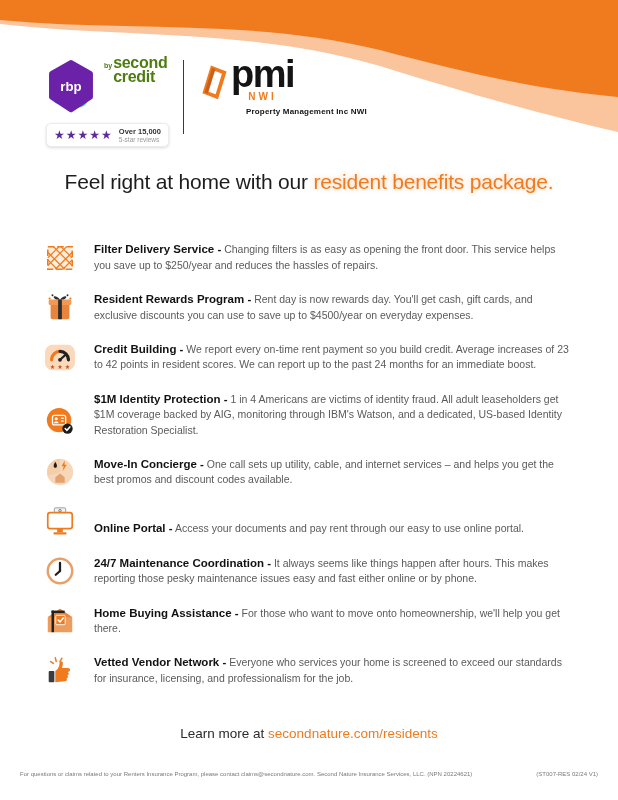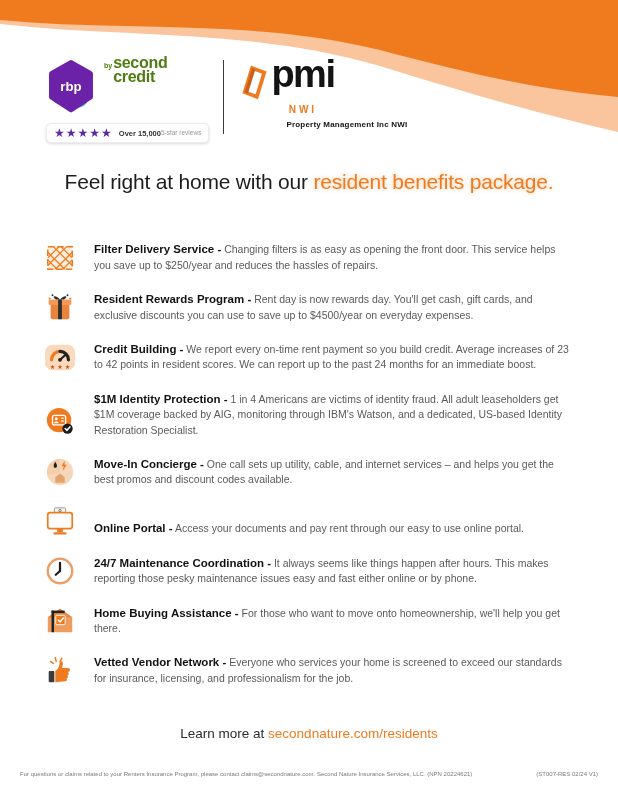--- a/index.html
+++ b/index.html
@@ -12,30 +12,30 @@
   .logos{position:absolute;top:56px;left:42px;display:flex;align-items:flex-start;}
   .rbp-block{display:flex;flex-direction:column;}
   .rbp-top{display:flex;align-items:flex-start;}
   .rbp-badge{display:block;}
   .sn-wordmark{margin-left:4px;display:flex;align-items:flex-start;color:#4d7c0f;}
   .sn-by{font-size:7px;font-weight:bold;margin-top:6px;margin-right:1px;}
   .sn-lines{font-size:16px;font-weight:bold;line-height:0.88;letter-spacing:-0.3px;}
   .reviews-badge{margin-top:5px;margin-left:4px;background:#fff;border:1px solid #ececec;border-radius:5px;
     box-shadow:0 1px 3px rgba(0,0,0,0.15);padding:3px 7px;display:flex;align-items:center;gap:6px;width:fit-content;}
   .stars{color:var(--purple,#5b2b9e);font-size:12px;letter-spacing:1px;line-height:1;}
-  .reviews-text{display:flex;flex-direction:row;}
+  .reviews-text{display:flex;flex-direction:column;}
   .reviews-line1{font-size:7.5px;font-weight:bold;color:#333;font-style:normal;}
   .reviews-line2{font-size:6.5px;color:#999;font-style:normal;}
   .logo-divider{width:1px;background:#3a3a3a;height:74px;margin:4px 16px 0 14px;}
   .pmi-block{display:flex;flex-direction:column;margin-top:2px;}
   .pmi-row{display:flex;align-items:flex-start;}
   .pmi-icon{margin-top:4px;margin-right:3px;}
   .pmi-word{display:flex;flex-direction:column;align-items:center;}
   .pmi-text{font-size:38px;font-weight:bold;color:#141414;line-height:0.85;letter-spacing:-1.5px;}
-  .pmi-nwi{font-size:10px;font-weight:bold;color:var(--orange,#ef7b1e);letter-spacing:3px;margin-top:14px;}
+  .pmi-nwi{font-size:10px;font-weight:bold;color:var(--orange,#ef7b1e);letter-spacing:3px;margin-top:1px;}
   .pmi-company{font-size:8px;font-weight:bold;color:#141414;margin-top:5px;letter-spacing:0.2px;padding-left:46px;}
   
   .headline{position:absolute;top:170px;left:0;width:100%;margin:0;text-align:center;
     font-size:21px;font-weight:normal;color:#1d1d1f;letter-spacing:-0.2px;}
   .highlight{color:var(--orange,#ef7b1e);text-shadow:0 0 5px rgba(250,196,157,0.9);}
   
   .benefits{position:absolute;top:240px;left:44px;width:530px;display:flex;flex-direction:column;gap:17px;}
   .benefit{display:flex;gap:18px;align-items:flex-end;}
   .bicon{flex:0 0 32px;display:block;}
   .benefit-text{margin:0;font-size:10.5px;color:#5a5a5a;line-height:1.45;width:482px;padding-top:1px;}

